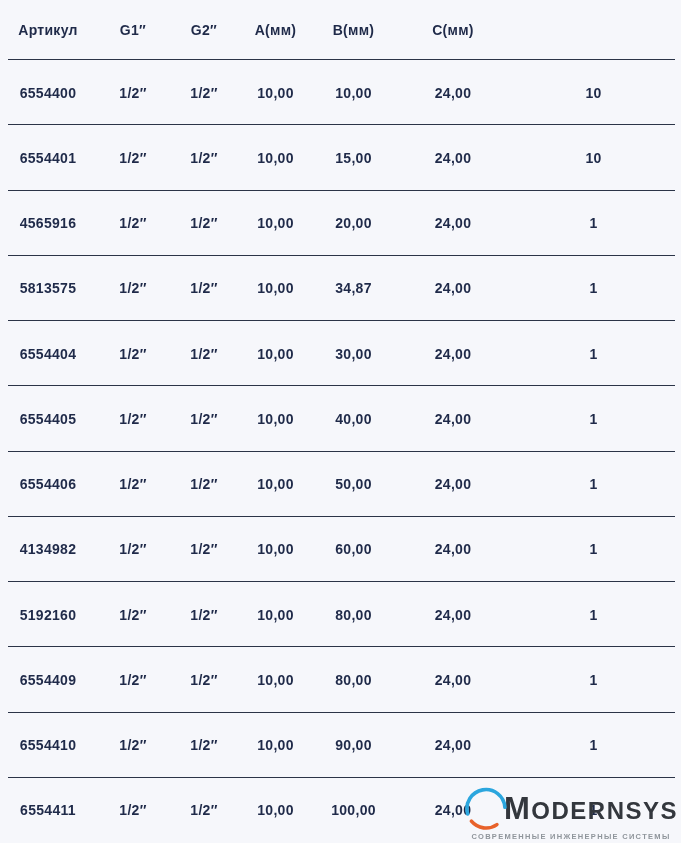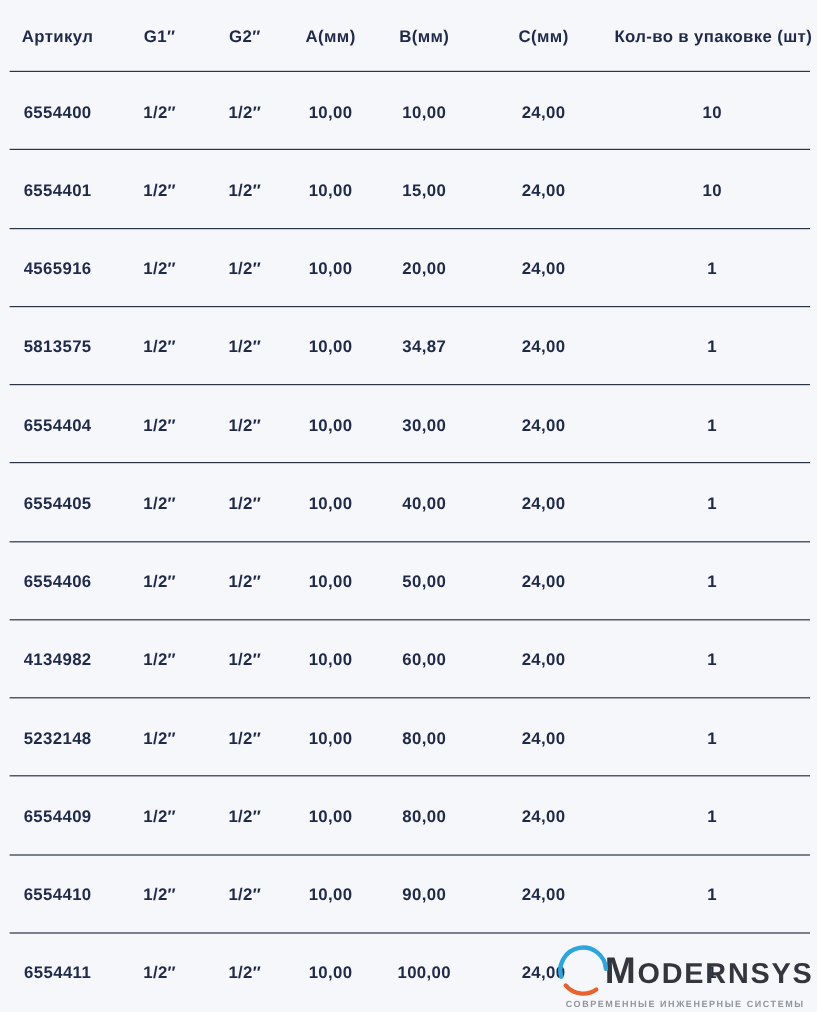--- a/index.html
+++ b/index.html
@@ -98,21 +98,20 @@
 <body>
 
 <div class="table" id="spec-table">
   <div class="trow thead">
     <div class="cell">Артикул</div>
     <div class="cell">G1″</div>
     <div class="cell">G2″</div>
     <div class="cell">А(мм)</div>
     <div class="cell">В(мм)</div>
     <div class="cell">С(мм)</div>
-    <div class="cell">Кол-во в упаковке (шт)</div>
   </div>
 
 <div class="trow">
       <div class="cell">6554400</div>
       <div class="cell">1/2″</div>
       <div class="cell">1/2″</div>
       <div class="cell">10,00</div>
       <div class="cell">10,00</div>
       <div class="cell">24,00</div>
       <div class="cell">10</div>
@@ -174,21 +173,21 @@
     <div class="trow">
       <div class="cell">4134982</div>
       <div class="cell">1/2″</div>
       <div class="cell">1/2″</div>
       <div class="cell">10,00</div>
       <div class="cell">60,00</div>
       <div class="cell">24,00</div>
       <div class="cell">1</div>
     </div>
     <div class="trow">
-      <div class="cell">5232148</div>
+      <div class="cell">5192160</div>
       <div class="cell">1/2″</div>
       <div class="cell">1/2″</div>
       <div class="cell">10,00</div>
       <div class="cell">80,00</div>
       <div class="cell">24,00</div>
       <div class="cell">1</div>
     </div>
     <div class="trow">
       <div class="cell">6554409</div>
       <div class="cell">1/2″</div>

